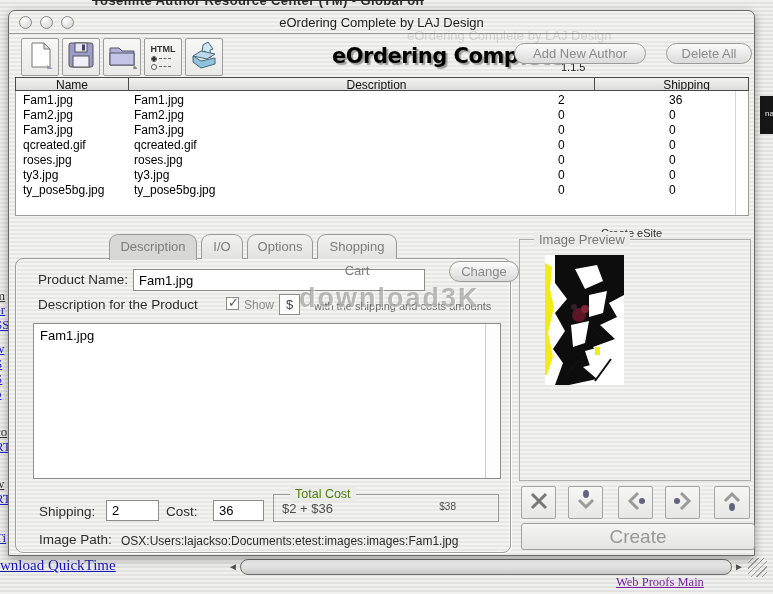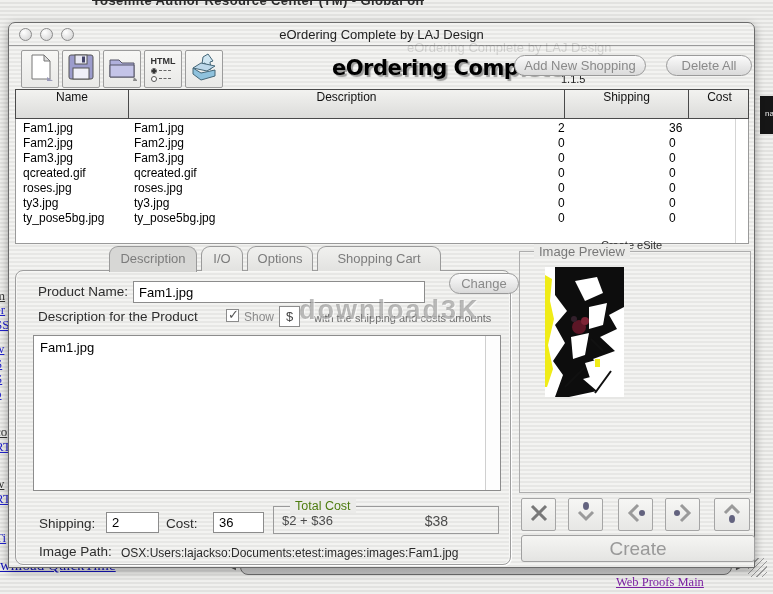--- a/index.html
+++ b/index.html
@@ -27,21 +27,21 @@
     background:repeating-linear-gradient(135deg,transparent 0 3px,#9a9a9a 3px 4px); }
   .instruction { position:absolute; left:241px; top:575px; font:12.5px "Liberation Serif", serif;
     color:#1d1d1d; white-space:nowrap; }
   .webproofs { position:absolute; left:616px; top:575px; font:12.5px "Liberation Serif", serif;
     color:#7b1fa2; text-decoration:underline; white-space:nowrap; }
 
   
   .window { position:absolute; left:8px; top:10px; width:747px; height:546px;
     border:1px solid #6b6b6b; border-radius:7px 7px 0 0;
     background:repeating-linear-gradient(180deg,#f3f3f1 0 2px,#e7e7e5 2px 4px);
-    box-shadow:0 3px 10px rgba(0,0,0,.35);margin-top:12px; }
+    box-shadow:0 3px 10px rgba(0,0,0,.35); }
   .titlebar { position:absolute; left:0; top:0; right:0; height:23px;
     border-bottom:1px solid #9a9a9a; border-radius:7px 7px 0 0; }
   .tb-circles { position:absolute; left:10px; top:5px; display:flex; gap:8px; }
   .circle { width:13px; height:13px; border-radius:50%; border:1px solid #8a8a8a;
     background:radial-gradient(circle at 35% 30%, #ffffff, #cecece); }
   .win-title { position:absolute; left:0; right:0; top:4px; text-align:center;
     font-size:13px; color:#222; }
   .ghost-title { position:absolute; left:398px; top:17px; font-size:13px; color:#000;
     opacity:.13; white-space:nowrap; pointer-events:none; }
 
@@ -61,22 +61,22 @@
   .version { position:absolute; left:552px; top:50px; font-size:11px; color:#222; }
 
   .pill { border:1px solid #9a9a9a; border-radius:11px; color:#8a8a8a;
     background:linear-gradient(180deg,#fbfbfb,#dadada); font-size:13px;
     text-align:center; }
   .add-btn { position:absolute; left:505px; top:32px; width:132px; height:21px; line-height:19px; }
   .del-btn { position:absolute; left:657px; top:32px; width:86px; height:21px; line-height:19px; }
 
   
   .ptable { position:absolute; left:6px; top:66px; width:734px; }
-  .thead { display:grid; grid-template-columns:113px 436px 124px 61px; height:30px;
-    border:1px solid #4a4a4a; background:linear-gradient(180deg,#f2f2f0,#dcdcda); }
+  .thead { display:grid; grid-template-columns:113px 436px 124px 61px; height:14px;
+    border:1px solid #4a4a4a; background:linear-gradient(180deg,#f2f2f0,#dcdcda);gap:30px; }
   .th { font-size:12px; color:#111; text-align:center; line-height:15px;
     border-right:1px solid #4a4a4a; overflow:hidden; }
   .th:last-child { border-right:none; }
   .tbody { position:relative; height:125px; background:#fff;
     border:1px solid #9a9a9a; border-top:none; padding-top:2px; overflow:hidden; }
   .tbody::after { content:""; position:absolute; top:0; bottom:0; right:12px;
     border-left:1px solid #d5d5d5; }
   .trow { display:grid; grid-template-columns:113px 429px 111px 1fr; height:15px;
     font-size:12px; color:#000; }
   .trow .c-name { padding-left:7px; }
@@ -84,21 +84,21 @@
   .cell { white-space:nowrap; overflow:hidden; }
 
   
   .tab { position:absolute; top:223px; height:25px; border:1px solid #9a9a9a; border-bottom:none;
     border-radius:9px 9px 0 0; background:linear-gradient(180deg,#f1f1ef,#e2e2e0);
     font-size:13px; color:#7c7c7c; text-align:center; line-height:24px; z-index:2; }
   .tab.sel { background:#d7d7d5; height:26px; }
   .tab-desc { left:100px; width:88px; }
   .tab-io { left:192px; width:42px; }
   .tab-opt { left:238px; width:66px; }
-  .tab-cart { left:308px; width:124px; }
+  .tab-cart { left:308px; width:80px; }
 
   
   .panel { position:absolute; left:6px; top:247px; width:496px; height:295px;
     border:1px solid #9e9e9e; border-radius:8px;
     box-shadow:inset 0 0 0 1px #f7f7f5, 1px 1px 0 #ffffff; }
   .lab { position:absolute; font-size:13.5px; color:#2e2e2e; white-space:nowrap; }
   .tinput { position:absolute; border:1px solid #8c8c8c; background:#fff; font-size:13px;
     color:#000; padding:0 5px; font-family:"Liberation Sans", sans-serif; }
   .change-btn { position:absolute; left:440px; top:250px; width:70px; height:21px; line-height:19px; }
   .checkbox { position:absolute; left:217px; top:286px; width:13px; height:13px;
@@ -111,21 +111,21 @@
     text-align:center; line-height:20px; }
   .hint { position:absolute; left:305px; top:289px; font-size:11px; color:#6e6e6e; white-space:nowrap; }
   .descarea { position:absolute; left:24px; top:312px; width:468px; height:156px;
     border:1px solid #8c8c8c; background:#fff; resize:none; font:13px "Liberation Sans", sans-serif;
     color:#000; padding:4px 6px; outline:none; box-shadow:inset -14px 0 0 #fdfdfd, inset -15px 0 0 #cfcfcf; }
   .totalbox { position:absolute; left:264px; top:483px; width:226px; height:28px;
     border:1px solid #9a9a9a; }
   .total-legend { position:absolute; left:16px; top:-8px; padding:0 5px; font-size:12.5px;
     color:#4d7c0f; background:#ebebe9; white-space:nowrap; }
   .total-expr { position:absolute; left:8px; top:6px; font-size:13px; color:#4c4c4c; }
-  .total-val { position:absolute; right:50px; top:6px; font-size:14px; color:#4c4c4c; }
+  .total-val { position:absolute; right:42px; top:6px; font-size:10px; color:#4c4c4c; }
   .ipath-val { position:absolute; left:112px; top:523px; font-size:12px; color:#2a2a2a; white-space:nowrap; }
 
   
   .esite-lab { position:absolute; left:592px; top:216px; font-size:11px; color:#2d2d2d; }
   .preview-box { position:absolute; left:510px; top:228px; width:232px; height:242px;
     border:1px solid #adadad; }
   .preview-legend { position:absolute; left:14px; top:-8px; padding:0 5px; font-size:13px;
     color:#787878; background:#ebebe9; white-space:nowrap;text-align:center; }
   .preview-img { position:absolute; left:25px; top:15px; width:79px; height:130px; }
 
@@ -230,21 +230,21 @@
         <svg width="30" height="30" viewBox="0 0 30 30">
             <path d="M14,5 l5,-3 5,7 -3,1 1,7 -5,1 -1,-7 -3,1 z" fill="#cfe6f2" stroke="#467"></path>
             <path d="M4,16 l8,-5 14,3 -8,5 z" fill="#bcd8ea" stroke="#467"></path>
             <path d="M4,16 l8,5 14,-3 v6 l-14,4 -8,-6 z" fill="#8fc2dd" stroke="#467"></path>
           </svg>
       </span>
     </div>
 
     <div class="app-title">eOrdering Complete</div>
     <div class="version">1.1.5</div>
-    <div class="pill add-btn">Add New Shopping</div>
+    <div class="pill add-btn">Add New Author</div>
     <div class="pill del-btn">Delete All</div>
 
     <div class="ptable">
       <div class="thead">
         <div class="th">Name</div>
         <div class="th">Description</div>
         <div class="th">Shipping</div>
         <div class="th">Cost</div>
       </div>
       <div class="tbody">

